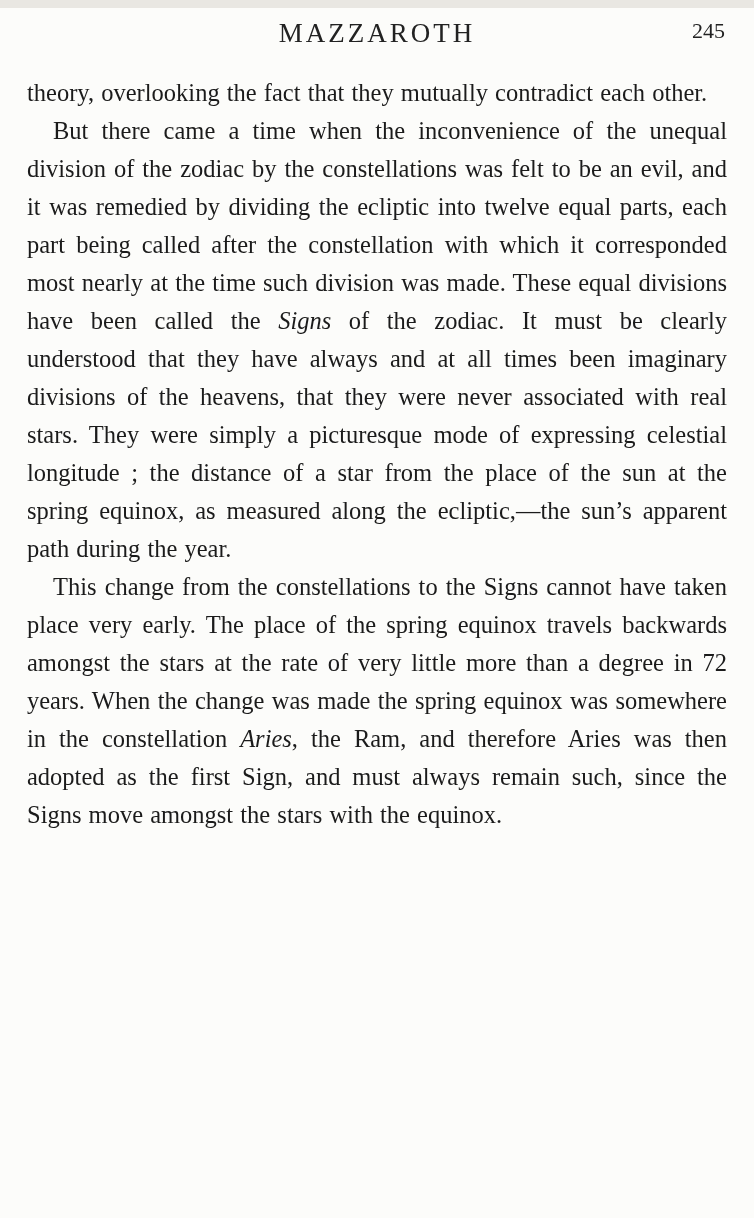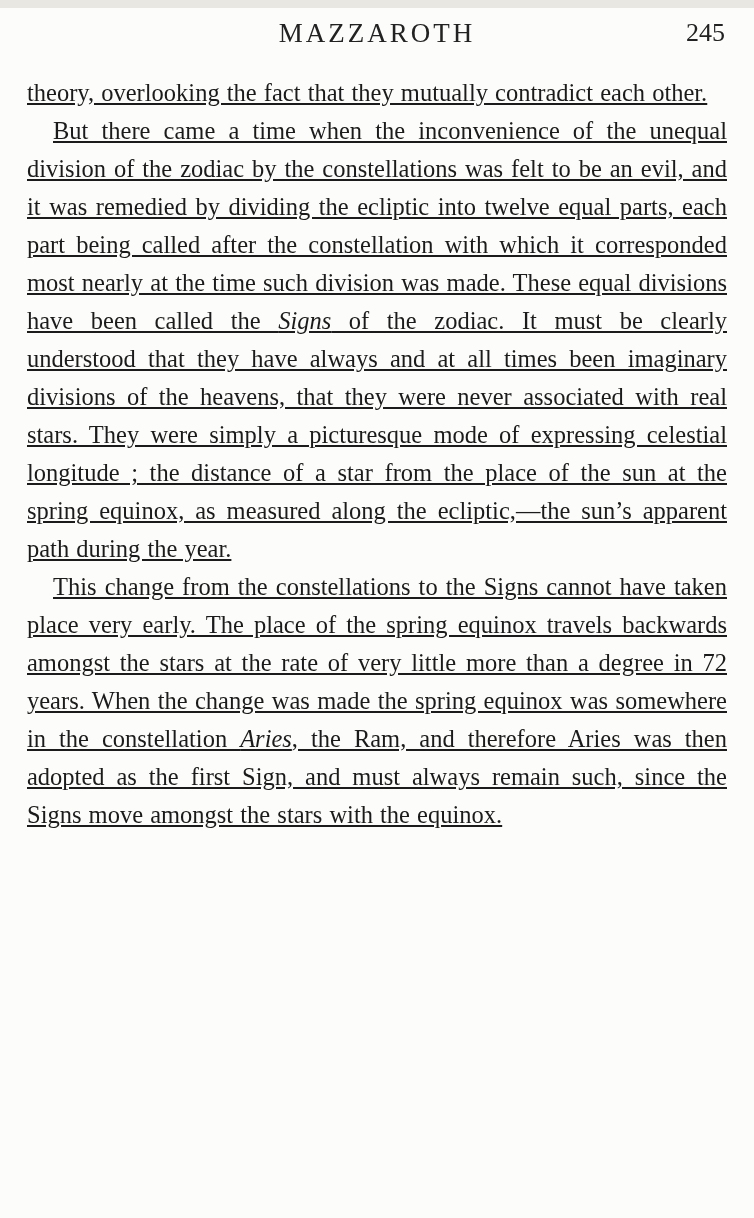--- a/index.html
+++ b/index.html
@@ -31,32 +31,31 @@
     text-align: center;
     font-size: 27px;
     letter-spacing: 3px;
     font-weight: 400;
     color: #222;
   }
   .page-number {
     position: absolute;
     right: 2px;
     top: 0;
-    font-size: 26px;
+    font-size: 22px;
     color: #222;
   }
   .body-text p {
     margin: 0;
     font-size: 24.5px;
     line-height: 38px;
     text-align: justify;
     text-indent: 26px;
     word-spacing: 1px;
     color: #1b1b1b;
-    text-decoration: underline;
   }
   .body-text p.no-indent {
     text-indent: 0;
   }
   .body-text i {
     font-style: italic;
   }
 </style>
 </head>
 <body>

